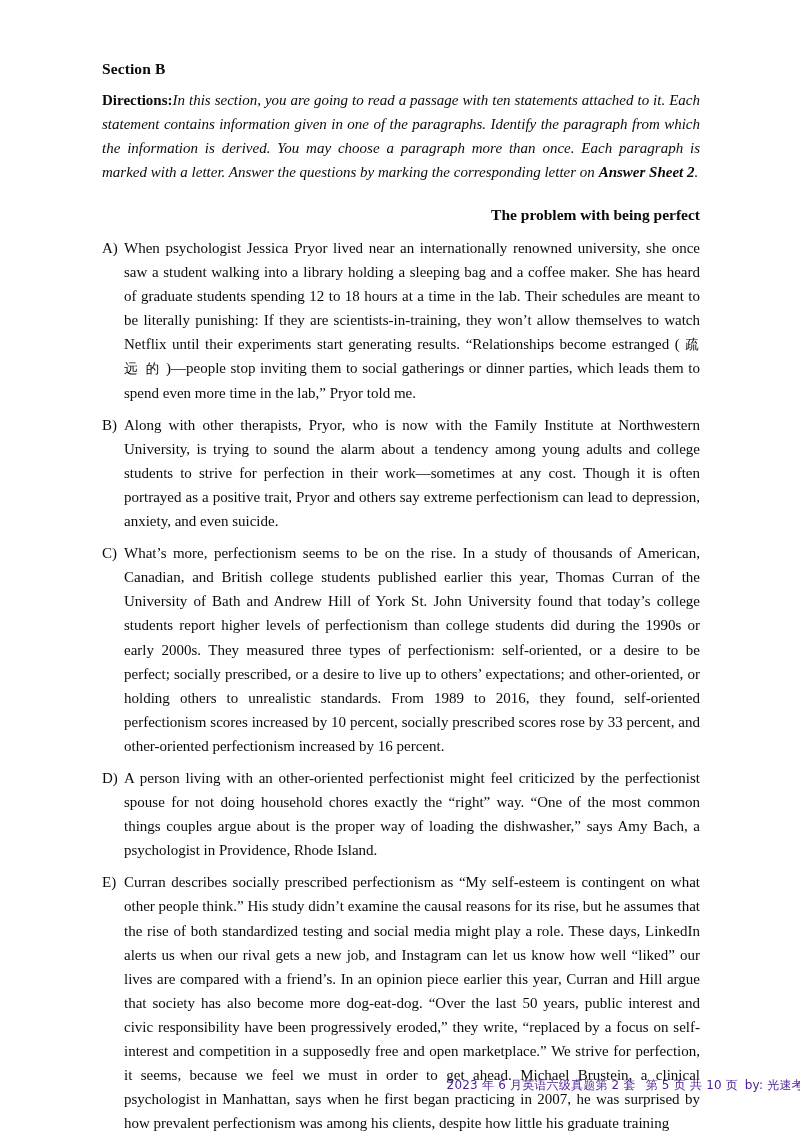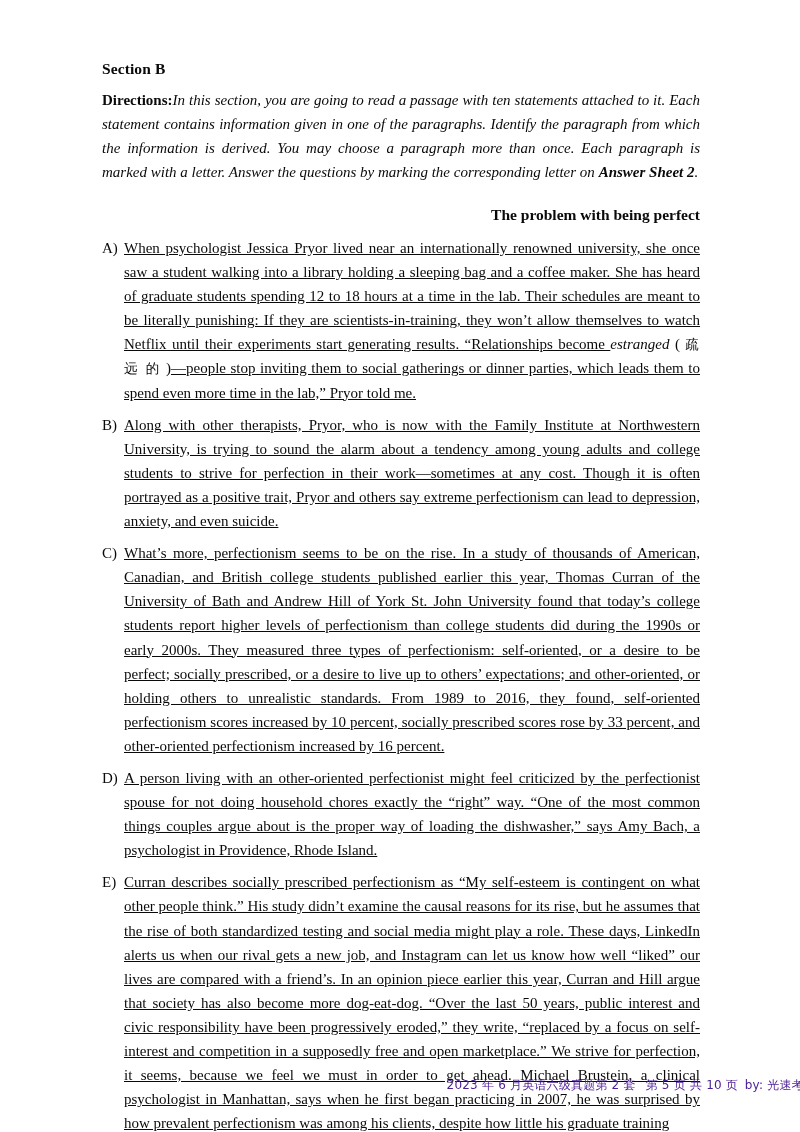--- a/index.html
+++ b/index.html
@@ -77,22 +77,22 @@
   }
   .para-label {
     position: absolute;
     left: 0;
     top: 0;
     font-size: 15px;
     line-height: 24.1px;
     font-weight: normal;
     white-space: nowrap;
   }
-  .para-text { display: inline; text-decoration: underline; }
-  .it { font-style: italic; }
+  .para-text { display: inline; }
+  .it { }
   .cn {
     font-family: "DejaVu Sans", "Liberation Sans", sans-serif;
     font-size: 13.5px;
     letter-spacing: 1.2px;
   }
 
   .footer {
     position: absolute;
     left: 16px;
     top: 1076px;

